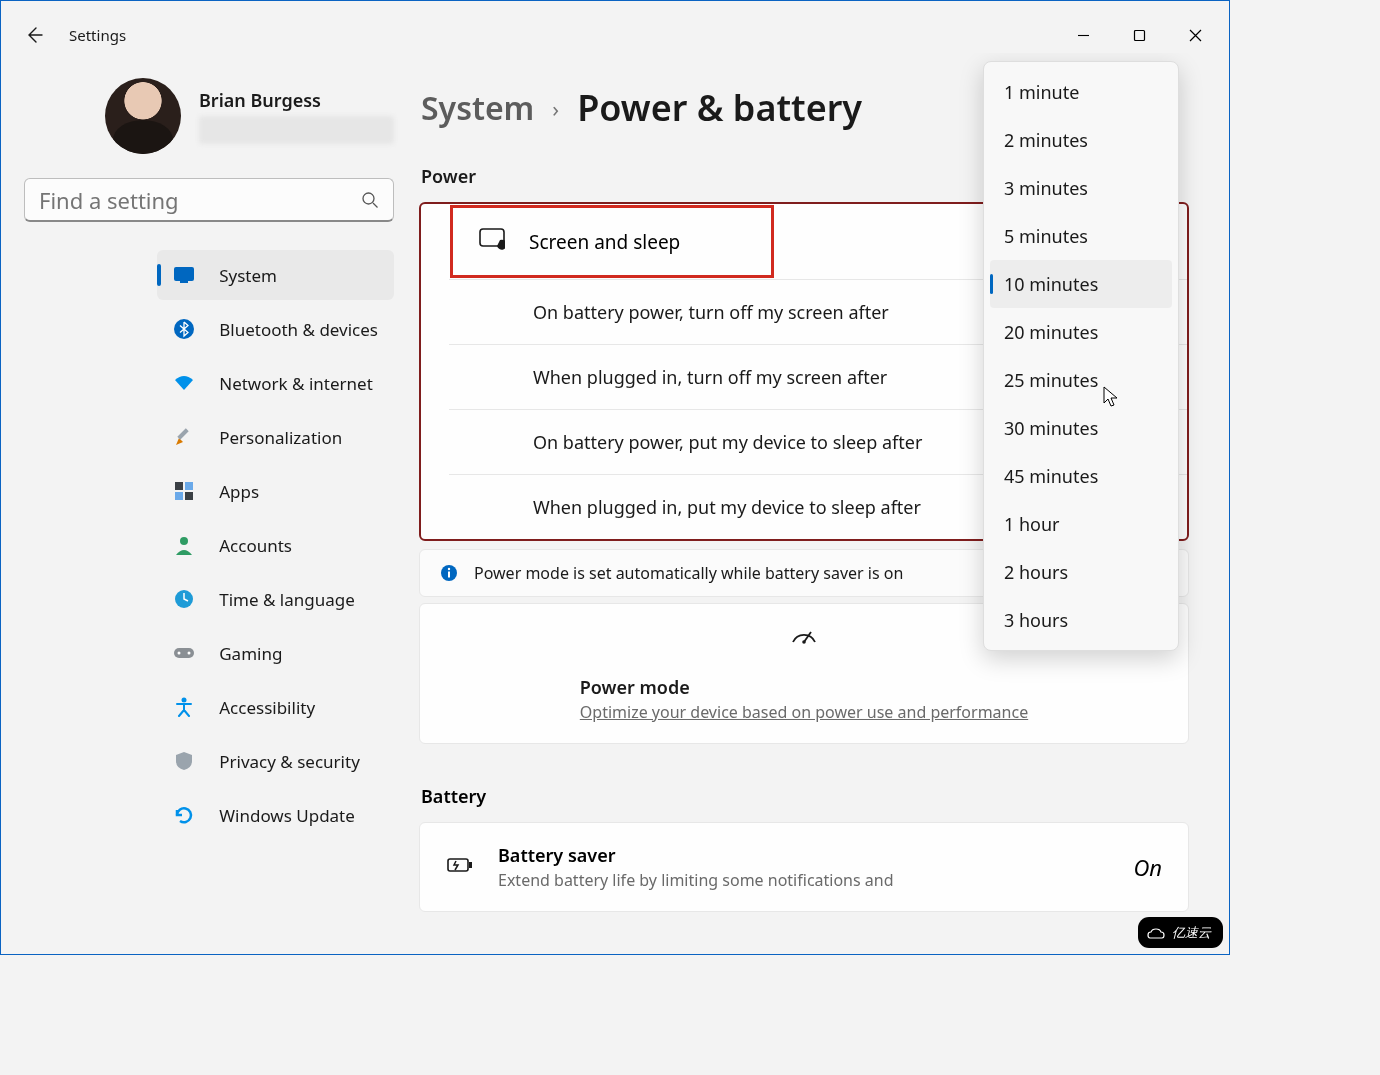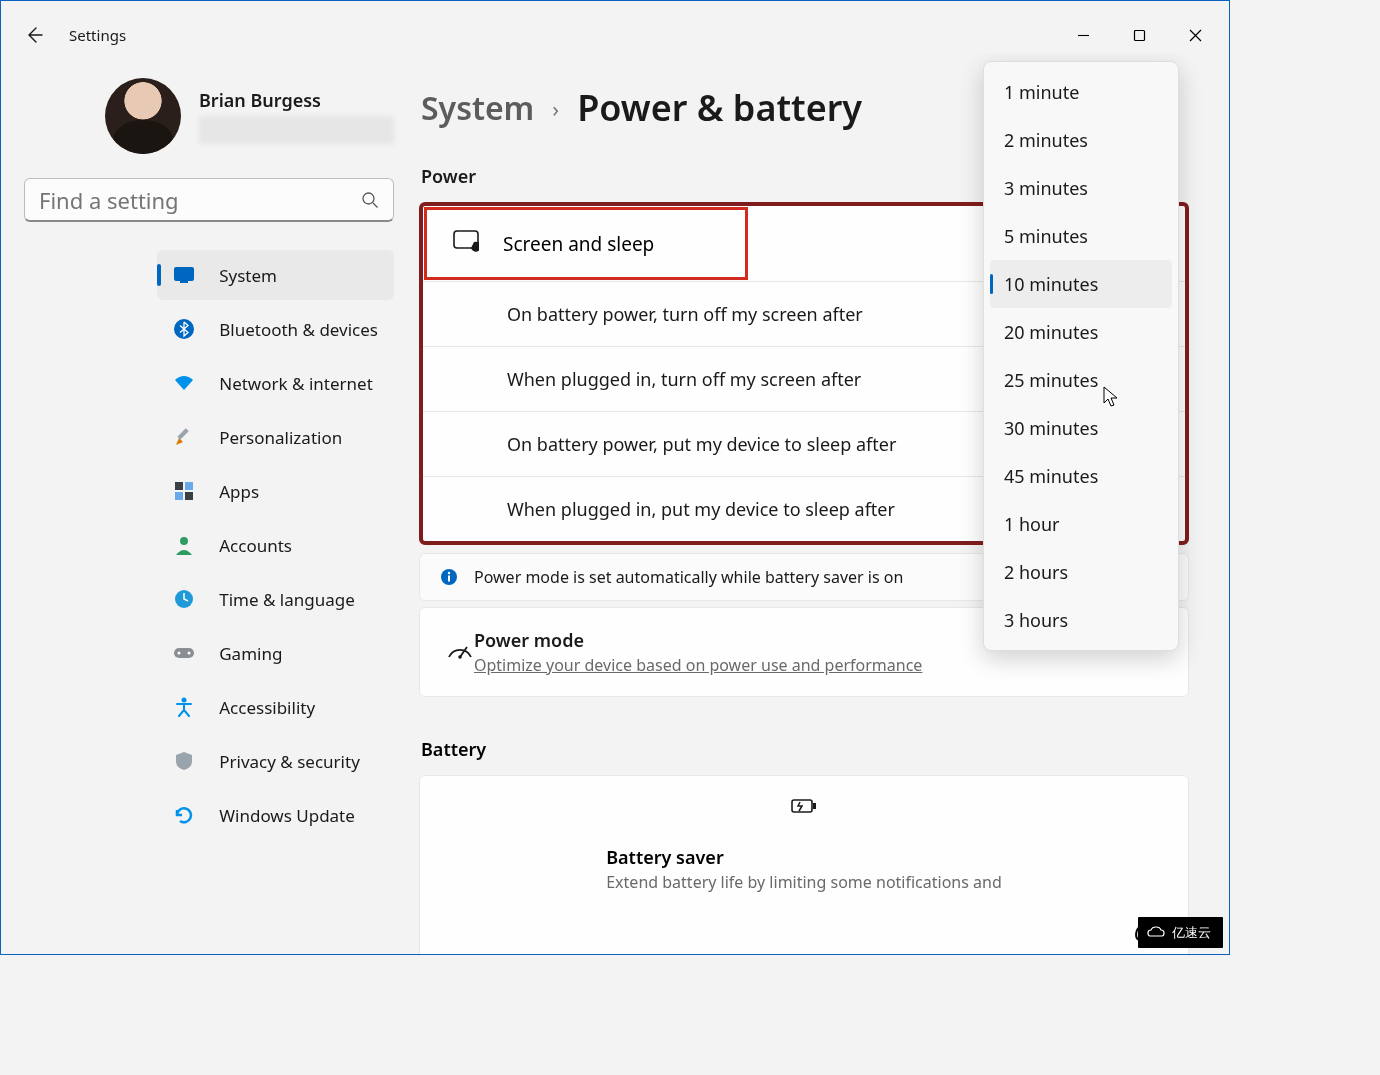--- a/index.html
+++ b/index.html
@@ -26,42 +26,42 @@
   .nav-item.active { background: #e9e9e9; }
   .nav-item.active::before { content:""; position:absolute; left:0; top:14px; bottom:14px; width:4px; background:#0067c0; border-radius: 3px; }
   .nav-icon { width: 22px; height: 22px; margin-right: 24px; display:flex; align-items:center; justify-content:center; }
   
   .main { flex:1; padding: 30px 0 0 0; position: relative; overflow:hidden; }
   .breadcrumb { display:flex; align-items:center; gap: 18px; padding-left: 2px; margin-bottom: 32px; }
   .breadcrumb .bc-sys { font-size: 32px; color: #5c5c5c; font-weight: 600; }
   .breadcrumb .chev { font-size: 22px; color: #777; }
   .breadcrumb .bc-page { font-size: 36px; font-weight: 600; color: #1a1a1a; }
   .section-label { font-size: 18px; font-weight: 600; color: #1a1a1a; margin: 0 0 14px 2px; }
-  .card { background:#fefefe; border:4px solid #7f1d1d; border-radius: 6px; margin-right: 40px; margin-bottom: 8px; }
+  .card { background:#fefefe; border:2px solid #7f1d1d; border-radius: 6px; margin-right: 40px; margin-bottom: 8px; padding-left: 28px; }
   .card-header { display:flex; align-items:center; padding: 20px 26px; gap: 24px; }
   .card-header.highlight { border: 3.5px solid #d12a1f; width: 324px; margin: 1px; box-sizing: border-box; }
   .card-collapse { margin-left:auto; }
   .setting-row { border-top:1px solid #e7e7e7; padding: 20px 26px 20px 84px; font-size: 18px; color:#1a1a1a; }
   .info-banner { background:#fbfbfb; border:1px solid #e7e7e7; border-radius:6px; margin-right:40px; padding: 12px 20px; display:flex; align-items:center; gap: 16px; font-size:16px; color:#1a1a1a; margin-top: 6px; }
-  .pm-card { background:#fefefe; border:1px solid #e7e7e7; border-radius:6px; margin-right:40px; padding: 20px 26px; display:flex; align-items:center; margin-top:6px; }
+  .pm-card { background:#fefefe; border:1px solid #e7e7e7; border-radius:6px; margin-right:40px; padding: 20px 26px; display:flex; align-items:center; gap:24px; margin-top:6px;flex-direction:column; }
   .pm-title { font-size:18px; font-weight:600; color:#1a1a1a; }
   .pm-sub { font-size:16px; color:#6a6a6a; margin-top:2px;text-decoration:underline; }
   .battery-label { font-size:18px; font-weight:600; margin-top: 40px; margin-bottom:14px; margin-left:2px; }
-  .bs-card { background:#fefefe; border:1px solid #e7e7e7; border-radius:6px; margin-right:40px; padding: 20px 26px; display:flex; align-items:center; gap:24px;flex-direction:column; }
+  .bs-card { background:#fefefe; border:1px solid #e7e7e7; border-radius:6px; margin-right:40px; padding: 20px 26px; display:flex; align-items:center; gap:24px; }
   .bs-title { font-size:18px; font-weight:600; }
   .bs-sub { font-size:16px; color:#6a6a6a; margin-top:2px; }
   .bs-value { margin-left:auto; font-size:22px;font-style:italic; }
   
   .dropdown { position:absolute; top: 8px; right: 50px; width: 196px; background:#f8f8f8; border:1px solid #dedede; border-radius:8px; box-shadow: 0 8px 24px rgba(0,0,0,0.18); padding: 6px; z-index: 50; }
   .dd-item { height: 48px; display:flex; align-items:center; padding: 0 14px; font-size:18px; color:#1a1a1a; border-radius:4px; position: relative; }
   .dd-item.selected { background:#ededed; }
   .dd-item.selected::before { content:""; position:absolute; left:0; top:14px; bottom:14px; width:3px; background:#0067c0; border-radius:3px; }
   .dd-item.hover { background:#ededed; }
   .cursor { position:absolute; top: 333px; right: 108px; z-index: 60; }
-  .watermark { position:absolute; right:6px; bottom:6px; background:#000; color:#fff; font-size:13px; padding:6px 12px 6px 34px; border-radius: 1px; display:flex; align-items:center; }
+  .watermark { position:absolute; right:6px; bottom:6px; background:#000; color:#fff; font-size:13px; padding:6px 12px 6px 34px; border-radius: 11px; display:flex; align-items:flex-end;font-style:italic; }
   .watermark svg { position:absolute; left:8px; }
 </style>
 </head>
 <body>
 
 <div class="titlebar">
   <div class="back-btn">
     <svg width="20" height="20" viewBox="0 0 20 20">
         <path d="M12 3 L5 10 L12 17 M5 10 H18" stroke="#1a1a1a" stroke-width="1.4" fill="none" stroke-linecap="round"></path>
       </svg>

